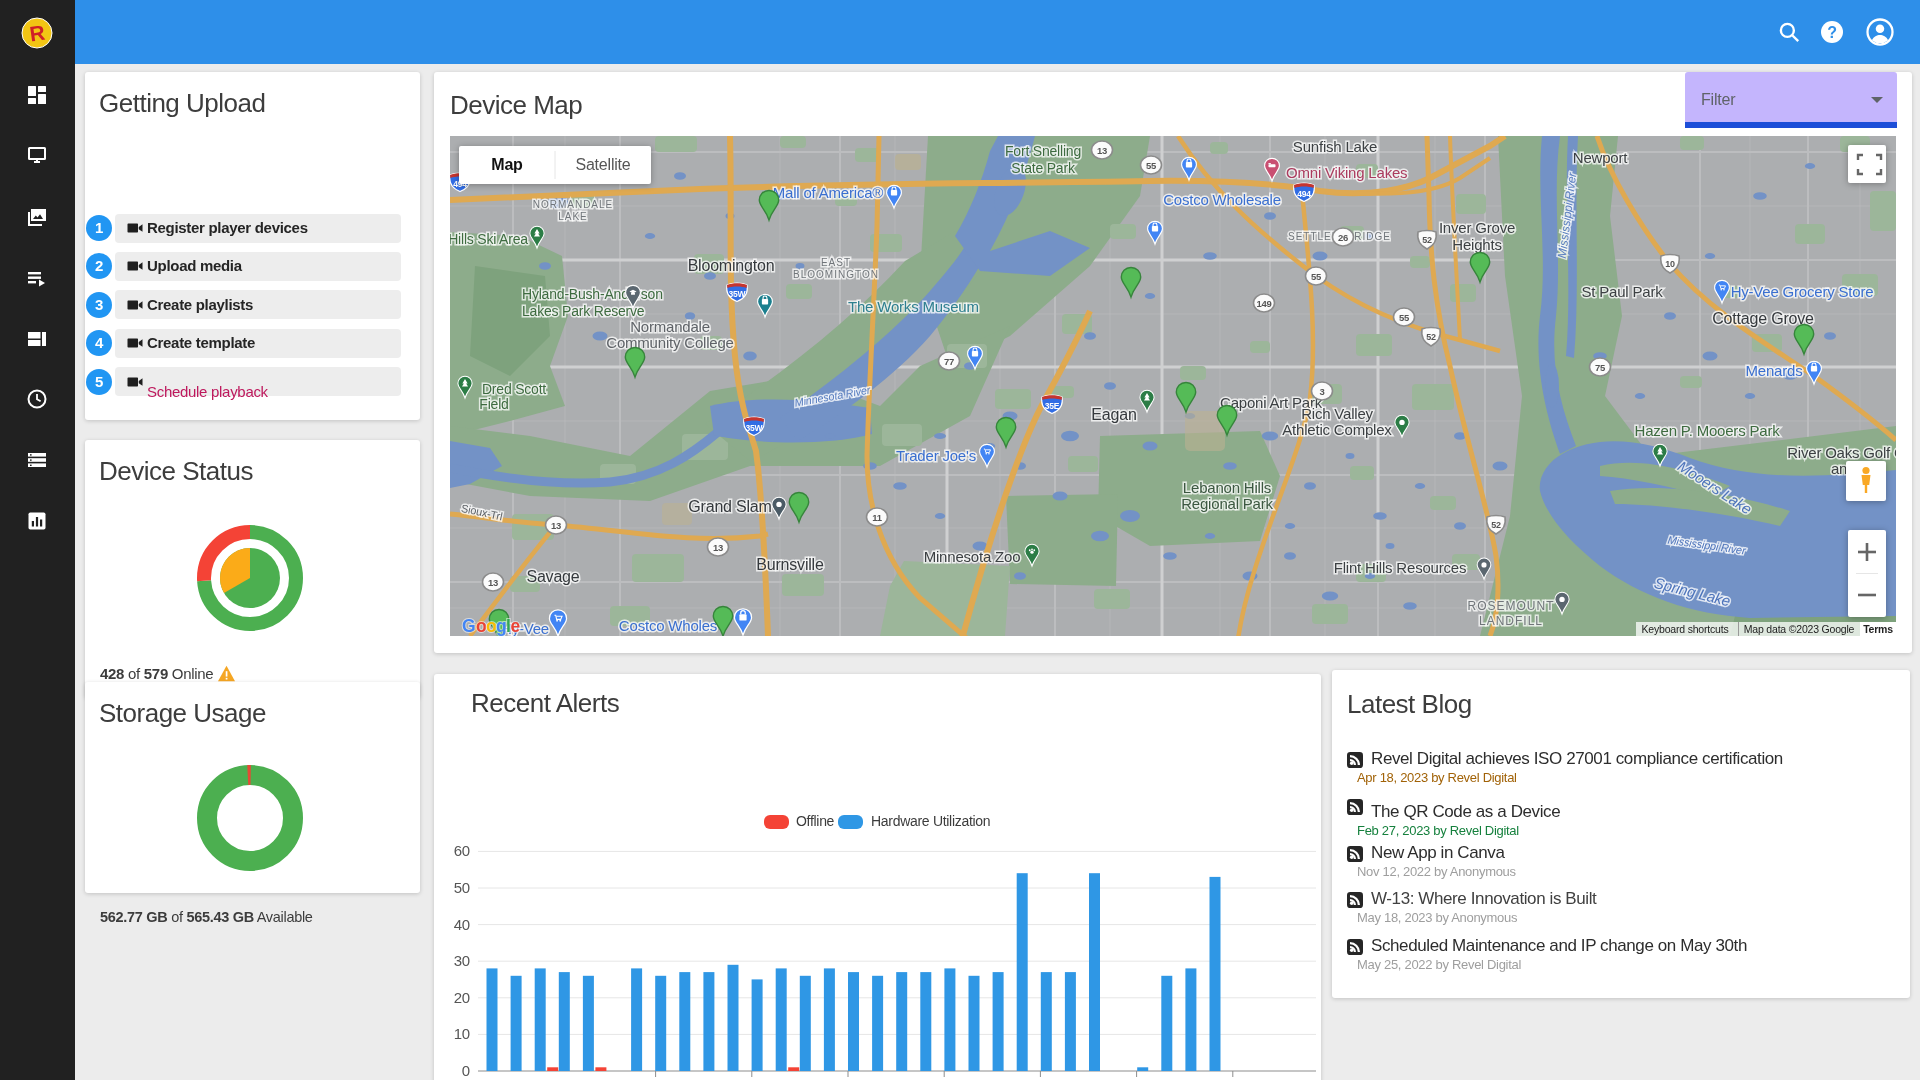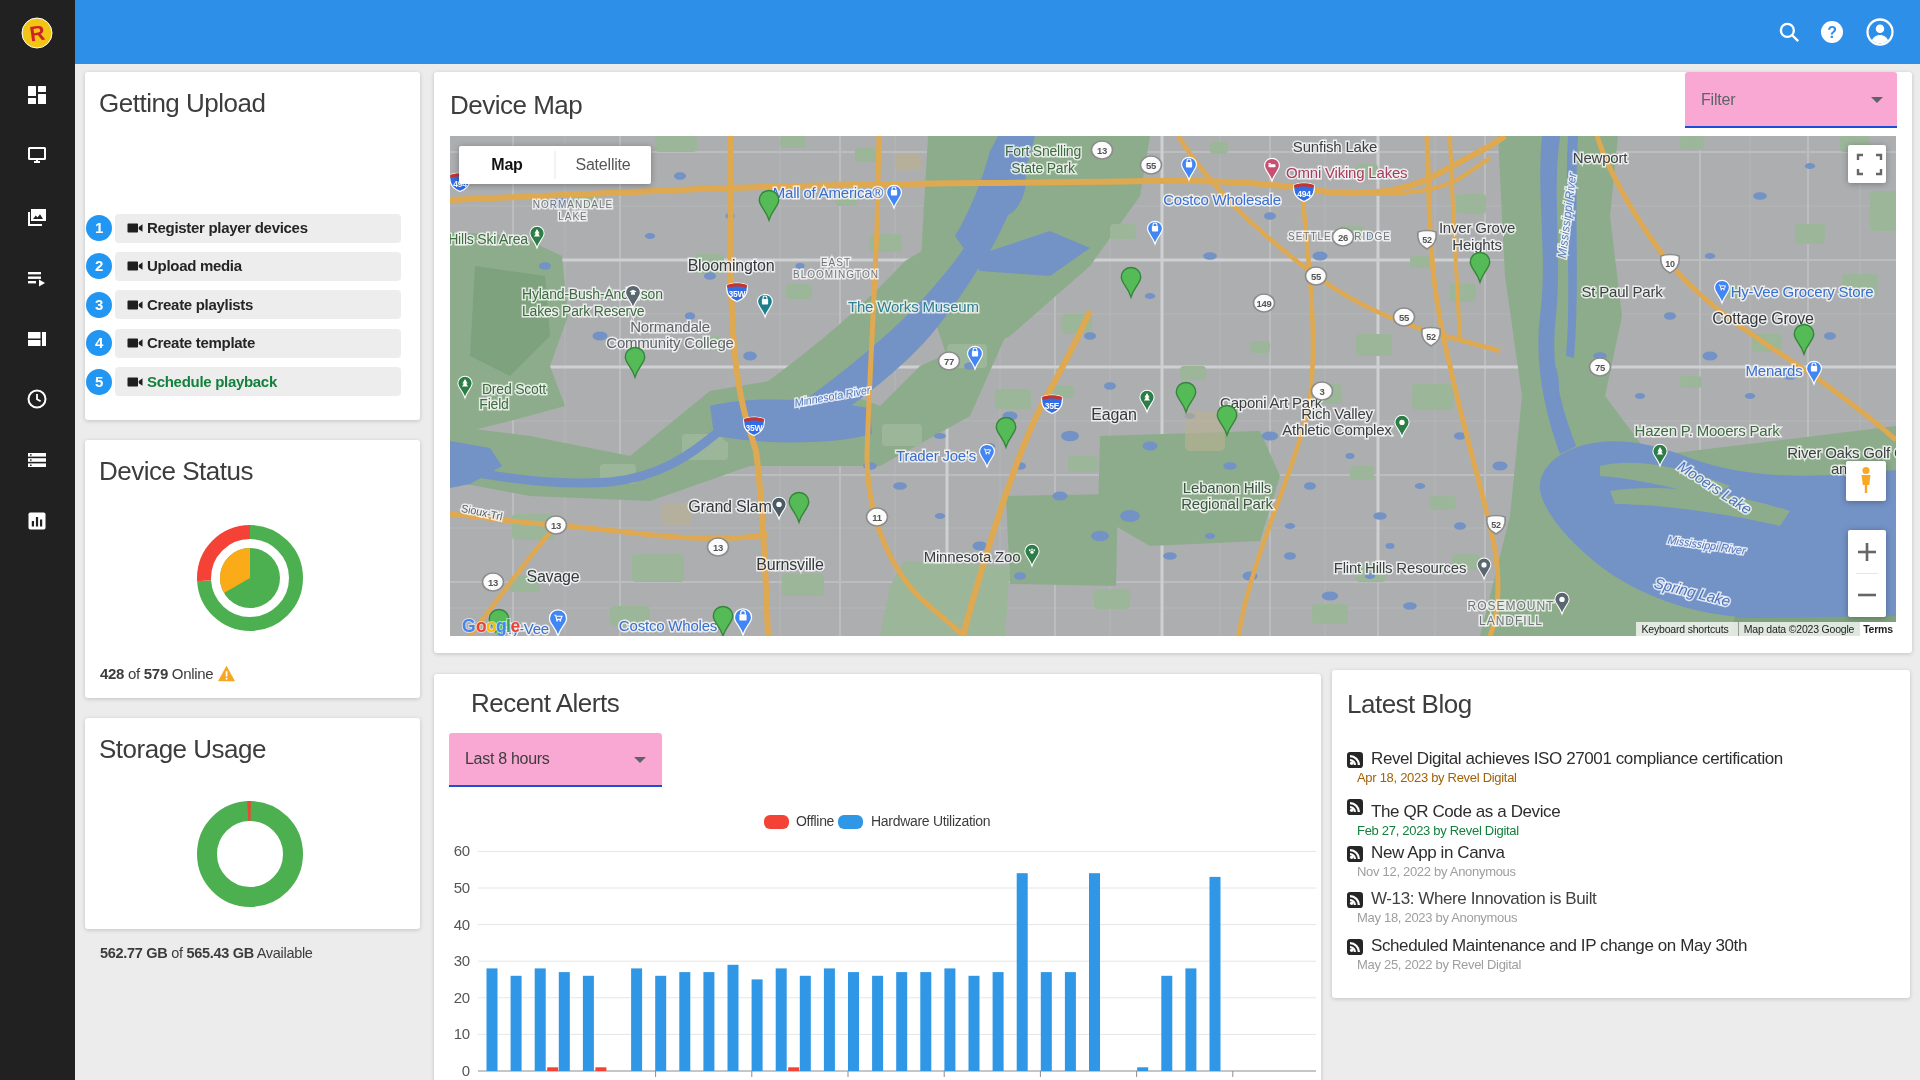--- a/index.html
+++ b/index.html
@@ -1,18 +1,18 @@
 <!DOCTYPE html>
 <html><head><meta charset="utf-8">
 <style>
 *{margin:0;padding:0;box-sizing:border-box}
 body{width:1920px;height:1080px;overflow:hidden;font-family:"Liberation Sans",sans-serif;background:#ececec;position:relative;letter-spacing:-0.2px}
 .card{position:absolute;background:#fff;border-radius:3px;box-shadow:0 1px 4px rgba(0,0,0,0.18)}
 .ttl{position:absolute;font-size:26px;letter-spacing:-0.5px;color:#3d3d3d}
-.ddl{position:absolute;background:#f9a8d4;border-bottom:2px solid #1d4ed8;border-radius:3px 3px 0 0}
+.ddl{position:absolute;background:#c4b5fd;border-bottom:6px solid #1d4ed8;border-radius:3px 3px 0 0}
 .caret{position:absolute;width:0;height:0;border-left:6px solid transparent;border-right:6px solid transparent;border-top:6px solid #5f6368}
 </style></head>
 <body>
 
 <div style="position:absolute;left:75px;top:0;width:1845px;height:64px;background:#2e8fe9"></div>
 <svg width="26" height="26" viewBox="0 0 24 24" style="position:absolute;left:1776px;top:19px" fill="none" stroke="#fff" stroke-width="2.2">
     <circle cx="10.5" cy="10.5" r="6"></circle>
     <line x1="15" y1="15" x2="20.5" y2="20.5"></line>
   </svg>
 <div style="position:absolute;left:1821px;top:21px;width:22px;height:22px;border-radius:50%;background:#fff"></div>
@@ -113,41 +113,41 @@
 <div style="position:absolute;left:1px;top:258px;width:26px;height:26px;border-radius:50%;background:#2196f3;color:#fff;font-size:15px;font-weight:bold;text-align:center;line-height:26px">4</div>
 <svg width="18" height="18" viewBox="0 0 24 24" style="position:absolute;left:41px;top:262px" fill="#1f1f1f">
       <path d="M3,6 h12 a1,1 0 0 1 1,1 v10 a1,1 0 0 1 -1,1 h-12 a1,1 0 0 1 -1,-1 v-10 a1,1 0 0 1 1,-1 z M17,10.5 l5,-3.5 v10 l-5,-3.5 z"></path>
     </svg>
 <div style="position:absolute;left:62px;top:262px;font-size:15px;letter-spacing:-0.3px;font-weight:bold;color:#252525">Create template</div>
 <div style="position:absolute;left:30px;top:295px;width:286px;height:29px;background:#ededed;border-radius:4px"></div>
 <div style="position:absolute;left:1px;top:297px;width:26px;height:26px;border-radius:50%;background:#2196f3;color:#fff;font-size:15px;font-weight:bold;text-align:center;line-height:26px">5</div>
 <svg width="18" height="18" viewBox="0 0 24 24" style="position:absolute;left:41px;top:301px" fill="#1f1f1f">
       <path d="M3,6 h12 a1,1 0 0 1 1,1 v10 a1,1 0 0 1 -1,1 h-12 a1,1 0 0 1 -1,-1 v-10 a1,1 0 0 1 1,-1 z M17,10.5 l5,-3.5 v10 l-5,-3.5 z"></path>
     </svg>
-<div style="position:absolute;left:62px;top:301px;font-size:15px;letter-spacing:-0.3px;font-weight:bold;color:#15803d">Schedule playback</div>
+<div style="position:absolute;left:62px;top:311px;font-size:15px;letter-spacing:-0.3px;font-weight:normal;color:#be185d">Schedule playback</div>
 </div>
 
 <div class="card" style="left:85px;top:440px;width:335px;height:258px">
 <div class="ttl" style="left:14px;top:16px">Device Status</div>
 <svg width="335" height="258" style="position:absolute;left:0;top:0">
 <g transform="translate(165,138)">
 <circle r="46" fill="none" stroke="#4caf50" stroke-width="14" stroke-dasharray="213.6 289.0" transform="rotate(-90)"></circle>
 <circle r="46" fill="none" stroke="#f44336" stroke-width="14" stroke-dasharray="75.5 289.0" stroke-dashoffset="-213.6" transform="rotate(-90)"></circle>
 <circle r="30" fill="#4caf50"></circle>
 <path d="M0,0 L0,-30 A30,30 0 0 0 -25.98,15 Z" fill="#fbab18"></path>
 </g>
     </svg>
 <div style="position:absolute;left:15px;top:225px;font-size:15px;letter-spacing:-0.3px;color:#3c3c3c"><b>428</b> of <b>579</b> Online <svg width="19" height="17" viewBox="0 0 24 22" style="vertical-align:-3px">
         <path d="M12,1 L23,21 H1 Z" fill="#f5a623" rx="2"></path>
         <rect x="11" y="8" width="2.2" height="7" fill="#fff"></rect>
         <rect x="11" y="16.6" width="2.2" height="2.2" fill="#fff"></rect>
       </svg></div>
 </div>
 
-<div class="card" style="left:85px;top:718px;width:335px;height:211px">
+<div class="card" style="left:85px;top:682px;width:335px;height:211px">
 <div class="ttl" style="left:14px;top:16px">Storage Usage</div>
 <svg width="335" height="257" style="position:absolute;left:0;top:0">
 <g transform="translate(165,136)">
 <circle r="43" fill="none" stroke="#4caf50" stroke-width="20"></circle>
 <circle r="43" fill="none" stroke="#e64a35" stroke-width="20" stroke-dasharray="3 270.2" transform="rotate(-93)"></circle>
 </g>
     </svg>
 <div style="position:absolute;left:15px;top:227px;font-size:14.5px;letter-spacing:-0.3px;color:#3c3c3c"><b>562.77 GB</b> of <b>565.43 GB</b> Available</div>
 </div>
 
@@ -672,24 +672,20 @@
             <text x="46" y="496" fill="#4285F4">g</text>
             <text x="56" y="496" fill="#34A853">l</text>
             <text x="60.5" y="496" fill="#EA4335">e</text>
           </g>
         </g>
       </svg></div>
 </div>
 
 <div class="card" style="left:434px;top:674px;width:887px;height:440px">
 <div class="ttl" style="left:37px;top:14px">Recent Alerts</div>
-<div class="ddl" style="left:15px;top:59px;width:213px;height:54px">
-<div style="position:absolute;left:16px;top:17px;font-size:16px;letter-spacing:-0.3px;color:#3c3c3c">Last 8 hours</div>
-<div class="caret" style="right:16px;top:24px"></div>
-</div>
 <div style="position:absolute;left:330px;top:141px;width:25px;height:14px;background:#f44336;border-radius:6px"></div>
 <div style="position:absolute;left:362px;top:139px;font-size:14px;letter-spacing:-0.3px;color:#3c3c3c">Offline</div>
 <div style="position:absolute;left:404px;top:141px;width:25px;height:14px;background:#2f97e5;border-radius:6px"></div>
 <div style="position:absolute;left:437px;top:139px;font-size:14px;letter-spacing:-0.3px;color:#3c3c3c">Hardware Utilization</div>
 <svg width="887" height="260" viewBox="0 0 887 260" font-family="Liberation Sans, sans-serif" style="position:absolute;left:0;top:160px">
       <line x1="44" y1="17.4" x2="882" y2="17.4" stroke="#e6e6e6" stroke-width="1"></line>
       <text x="36" y="22.4" text-anchor="end" font-size="15" fill="#555">60</text>
       <line x1="44" y1="54.0" x2="882" y2="54.0" stroke="#e6e6e6" stroke-width="1"></line>
       <text x="36" y="59.0" text-anchor="end" font-size="15" fill="#555">50</text>
       <line x1="44" y1="90.6" x2="882" y2="90.6" stroke="#e6e6e6" stroke-width="1"></line>

